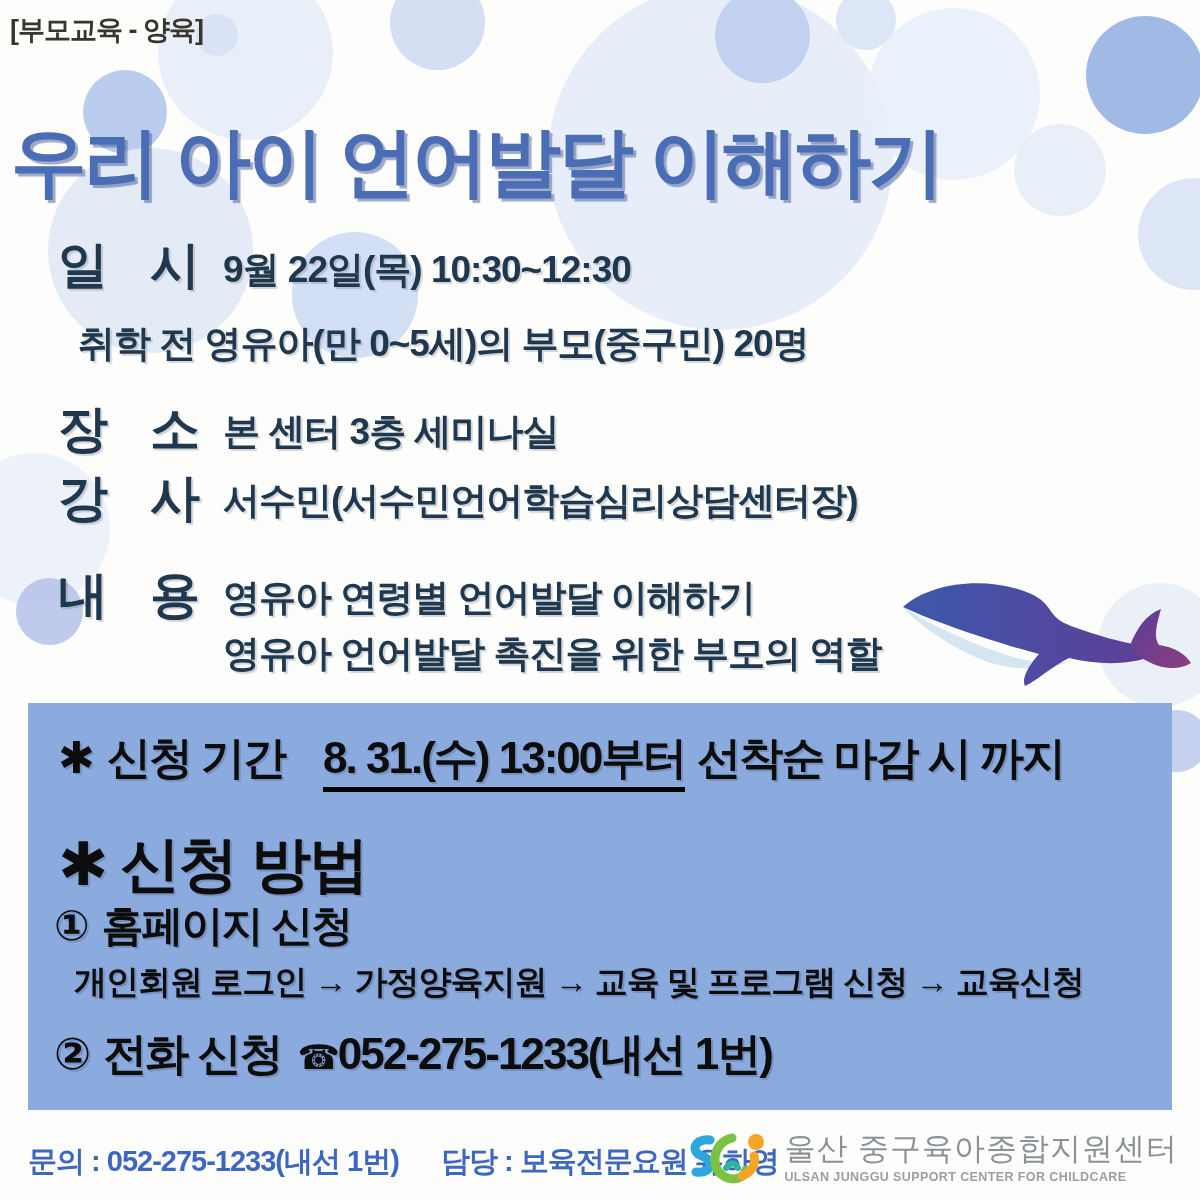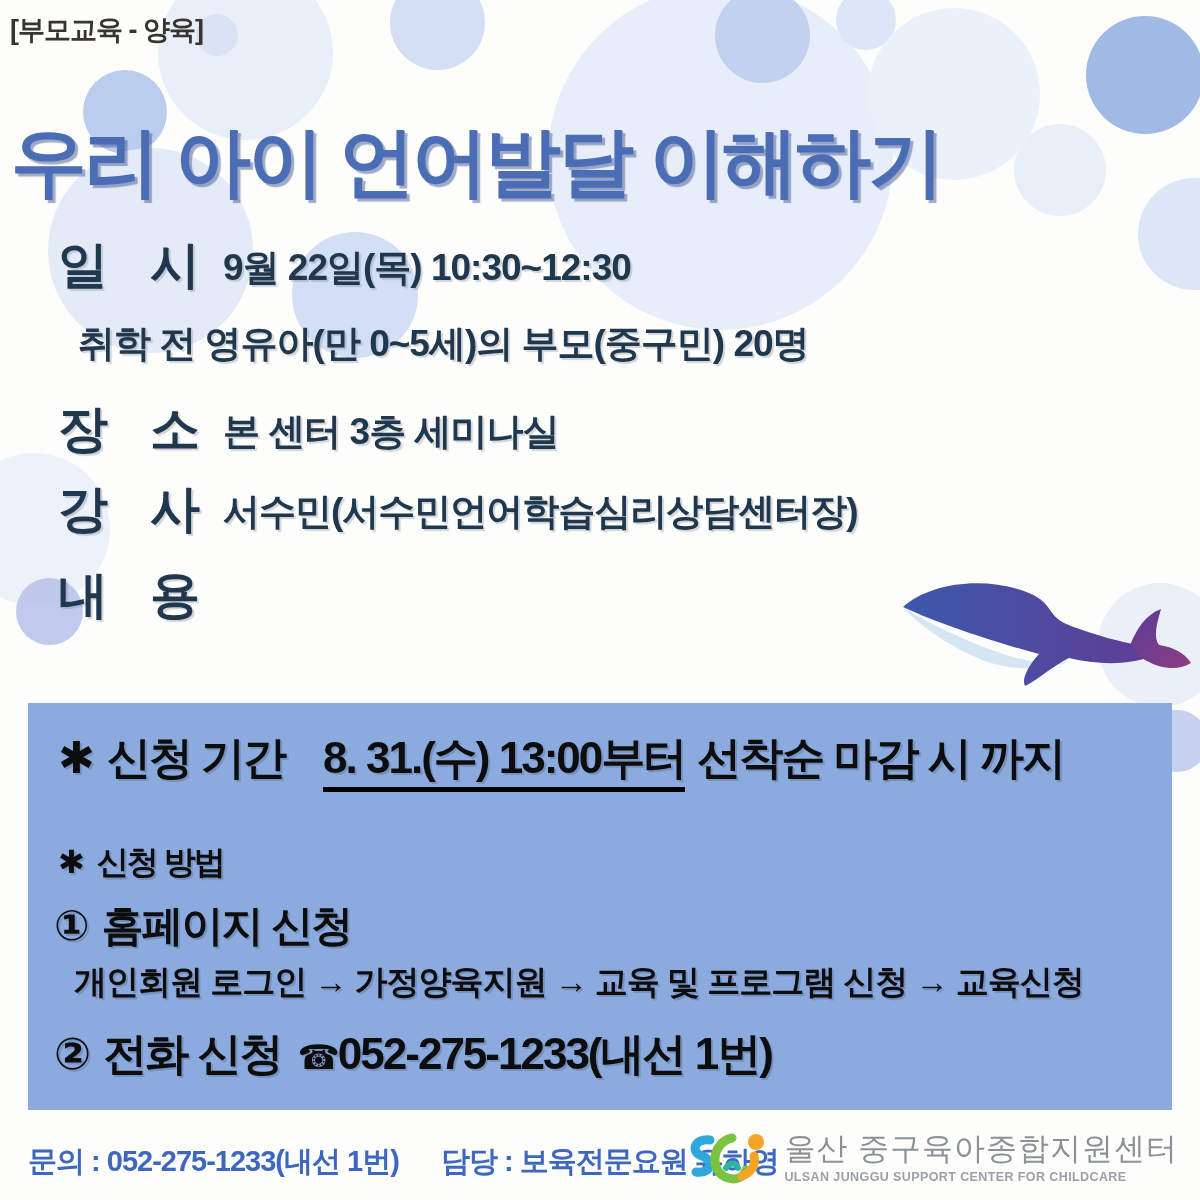--- a/index.html
+++ b/index.html
@@ -55,37 +55,37 @@
     color:var(--text_navy,#20384e);
     text-shadow:2px 2px 1px rgba(110,120,135,.3);
   }
   .row .val{
     padding-top:8px;margin-left:20px;
     font-size:37px;font-weight:800;letter-spacing:-1px;
     color:var(--text_navy,#20384e);
     text-shadow:2px 2px 1px rgba(110,120,135,.3);
     line-height:1.5;
   }
-  .row1{top:232px;} .row2{top:308px;} .row3{top:396px;} .row4{top:476px;justify-content:space-between;} .row5{top:562px;}
+  .row1{top:232px;align-items:center;} .row2{top:308px;} .row3{top:396px;} .row4{top:465px;justify-content:space-between;} .row5{top:562px;}
 
   
   .whale{position:absolute;left:893px;top:553px;width:300px;height:140px;z-index:2;}
 
   
   .apply-box{
     position:absolute;left:28px;top:703px;width:1144px;height:407px;z-index:3;
     background:var(--box_bg,#8baade);
   }
   .box-line{position:absolute;white-space:nowrap;color:#0d0d0d;
     text-shadow:2px 2px 0 rgba(55,70,100,.25);}
   .line1{top:26px;left:30px;font-size:44px;font-weight:900;letter-spacing:-2px;}
   .line1 .seg-label{margin-left:14px;}
   .line1 .ul{margin-left:38px;border-bottom:5px solid #000;padding-bottom:5px;}
   .line1 .seg-rest{margin-left:12px;}
-  .line2{top:122px;left:30px;font-size:32px;font-weight:900;letter-spacing:-2px;margin-top:16px;}
+  .line2{top:122px;left:30px;font-size:60px;font-weight:900;letter-spacing:-2px;}
   .line2 .seg-label{margin-left:14px;}
   .line3{top:195px;left:26px;font-size:42px;font-weight:900;letter-spacing:-2px;}
   .line3 .seg-label{margin-left:14px;}
   .line4{top:257px;left:46px;font-size:33px;font-weight:800;letter-spacing:-1px;}
   .line5{top:322px;left:26px;font-size:44px;font-weight:900;letter-spacing:-2px;}
   .line5 .seg-label{margin-left:14px;}
   .line5 .phone-glyph{font-size:34px;margin-left:16px;}
 
   
   .footer-left{
@@ -142,20 +142,24 @@
     <div class="row row3">
       <span class="lbl">장 소</span>
       <span class="val">본 센터 3층 세미나실</span>
     </div>
     <div class="row row4">
       <span class="lbl">강 사</span>
       <span class="val">서수민(서수민언어학습심리상담센터장)</span>
     </div>
     <div class="row row5">
       <span class="lbl">내 용</span>
+      <span class="val">
+        <span>영유아 연령별 언어발달 이해하기</span><br>
+        <span>영유아 언어발달 촉진을 위한 부모의 역할</span>
+      </span>
     </div>
   </div>
 
   <svg class="whale" viewBox="0 0 300 140">
     <defs>
       <linearGradient id="wg" x1="0" y1="0" x2="1" y2="0">
         <stop offset="0" stop-color="#3c58ab"></stop>
         <stop offset="0.55" stop-color="#4f4aa0"></stop>
         <stop offset="1" stop-color="#5f3d96"></stop>
       </linearGradient>

